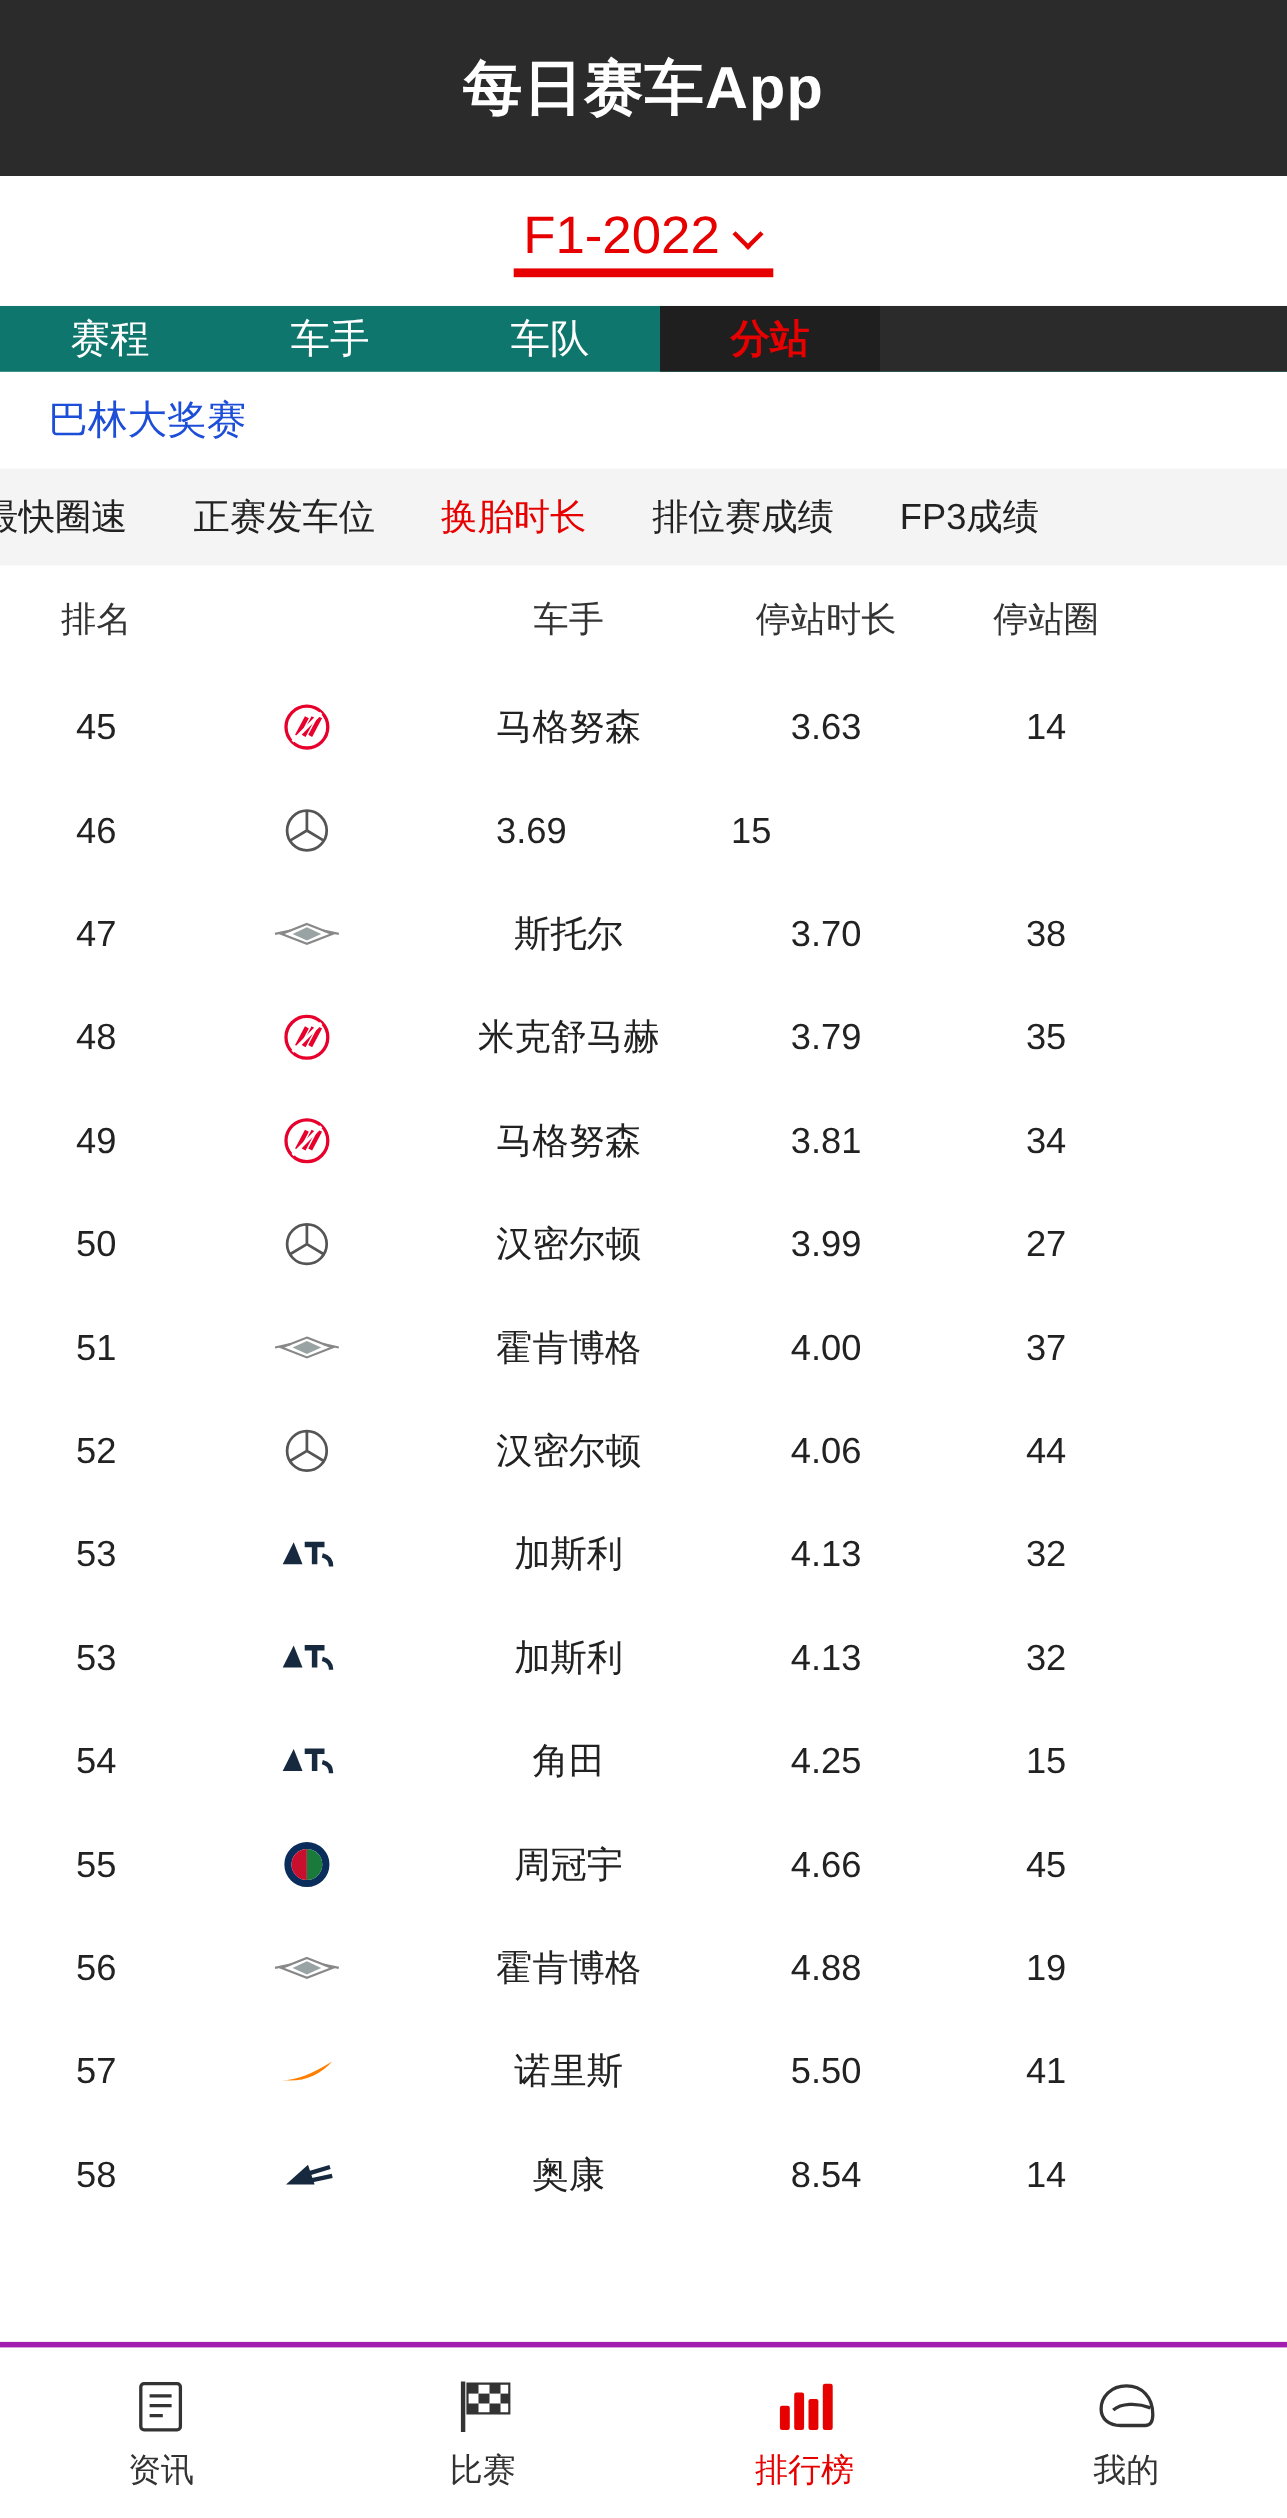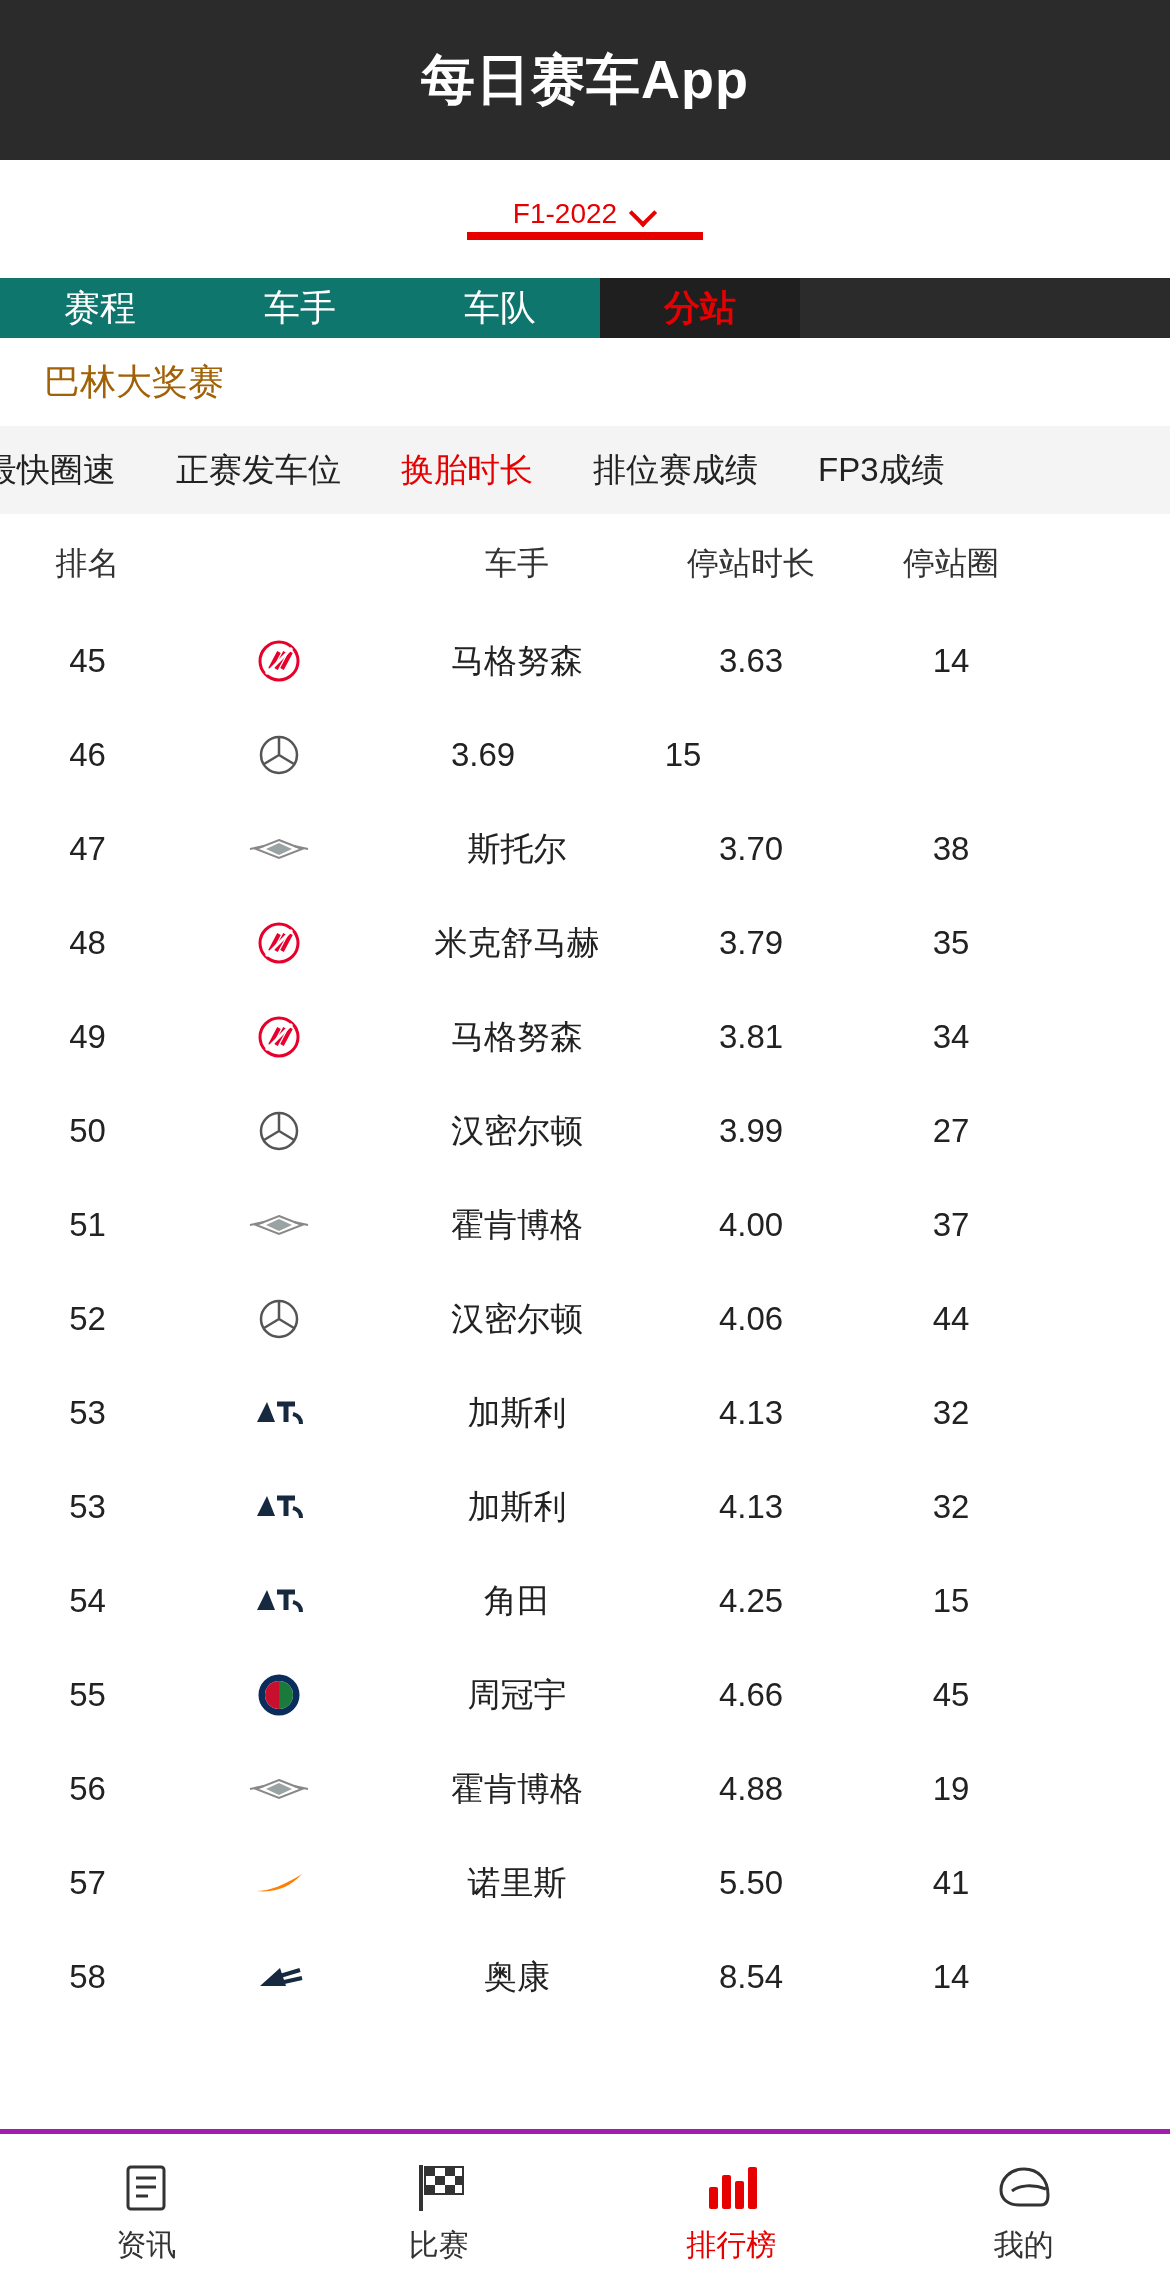--- a/index.html
+++ b/index.html
@@ -41,21 +41,21 @@
   }
   .season-wrap {
     display: flex;
     align-items: center;
     gap: 14px;
     position: relative;
     padding-bottom: 10px;
   }
   .season-label {
     color: #e60000;
-    font-size: 28px;
+    font-size: 48px;
     font-weight: 500;
   }
   .chev {
     width: 26px;
     height: 26px;
     position: relative;
   }
   .chev::before {
     content: "";
     position: absolute;
@@ -99,21 +99,21 @@
   .tab.spacer { flex: 1 1 auto; background: #2b2b2b; }
 
   
   .race-name-bar {
     height: 88px;
     display: flex;
     align-items: center;
     padding-left: 44px;
   }
   .race-name {
-    color: #a16207;
+    color: #1d4ed8;
     font-size: 36px;
   }
 
   
   .stat-tabs {
     height: 88px;
     background: #f4f4f4;
     display: flex;
     align-items: center;
     overflow: hidden;

